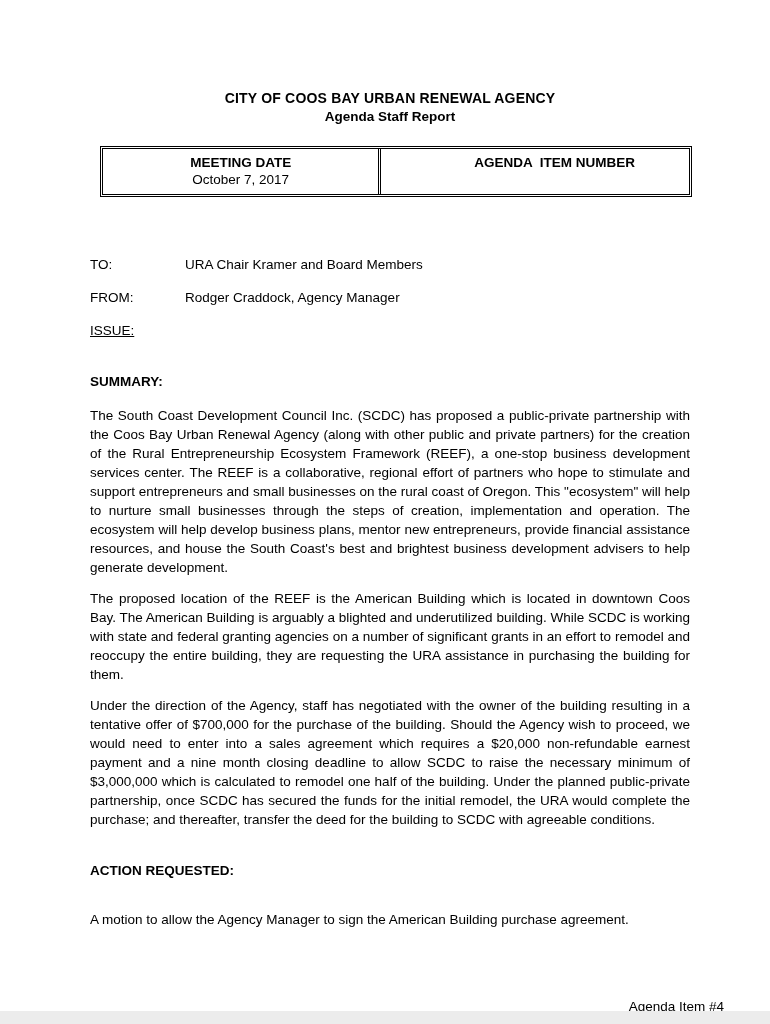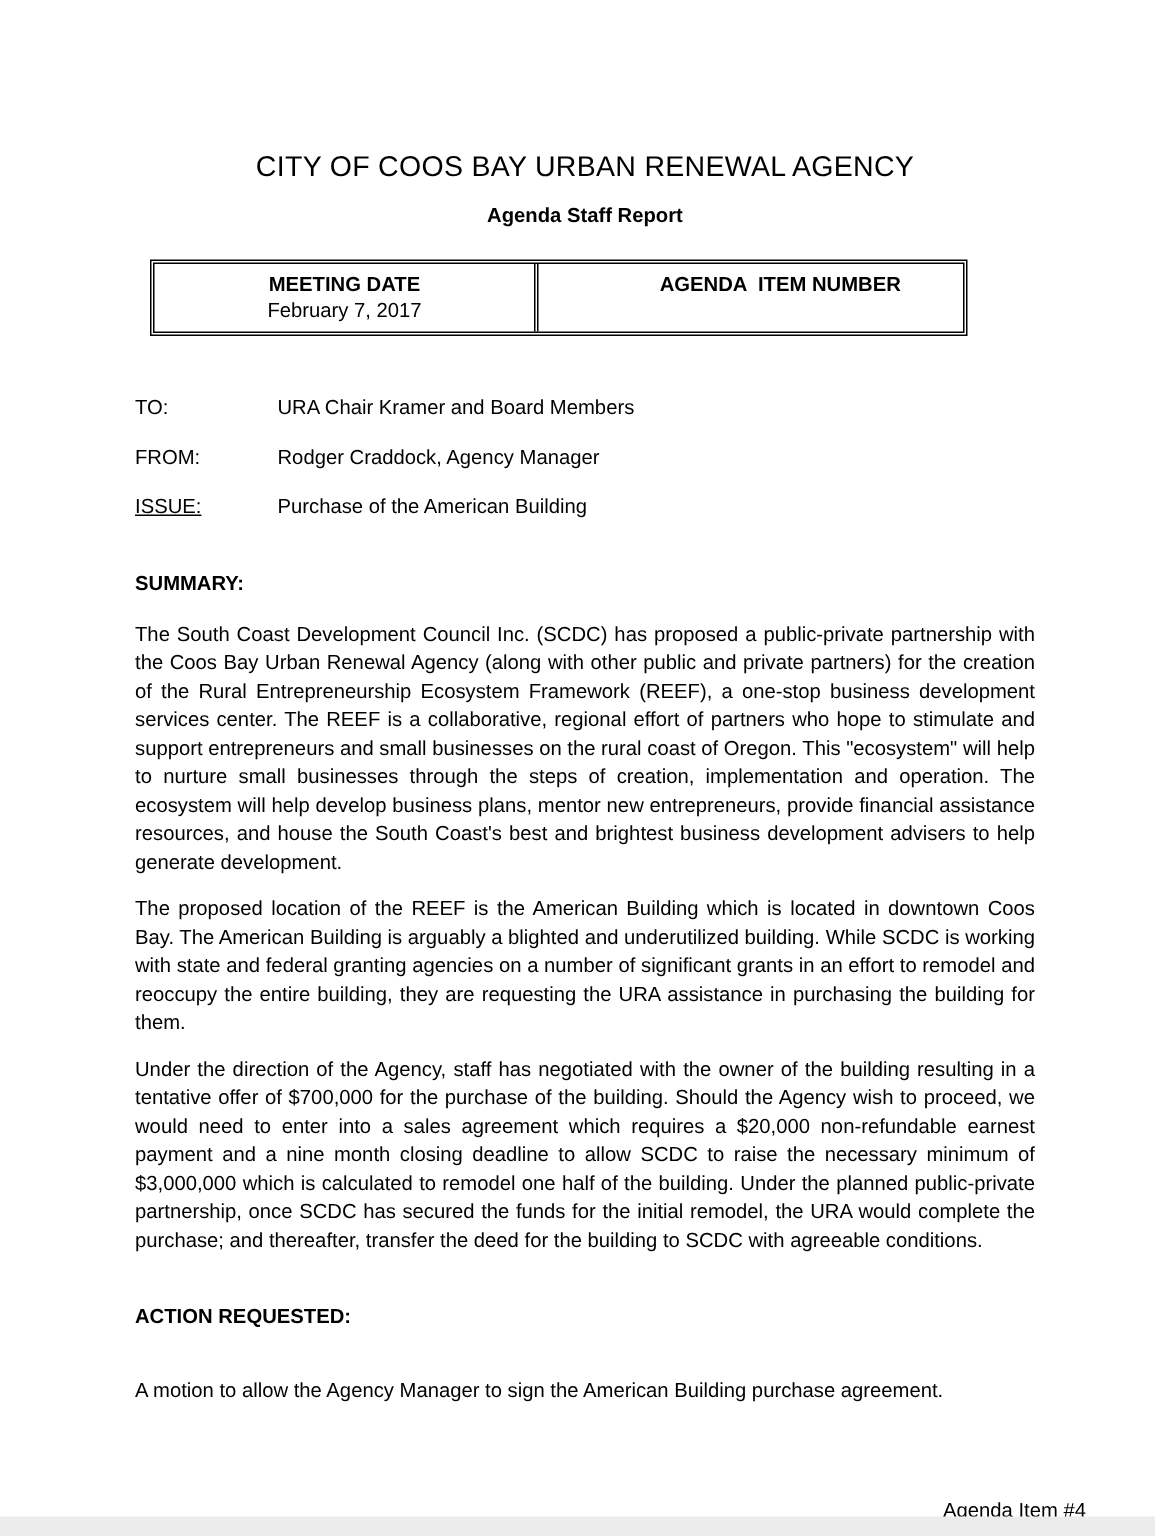--- a/index.html
+++ b/index.html
@@ -14,58 +14,58 @@
     width: 770px;
     height: 1024px;
     background: #ffffff;
     overflow: hidden;
     box-sizing: border-box;
   }
   .content {
     padding: 88px 80px 0 90px;
   }
   .doc-title {
-    font-size: 19px;
-    font-weight: normal;
+    font-size: 14px;
+    font-weight: bold;
     text-align: center;
-    margin: 13px;
+    margin: 2px;
     letter-spacing: 0.2px;
   }
   .doc-subtitle {
     font-size: 13.5px;
     font-weight: bold;
     text-align: center;
     margin: 3px 0 5px 0;
   }
   .meeting-table {
     display: flex;
     border: 3px double #000;
     margin: 22px 0 0 10px;
-    width: 545px;
+    width: 592px;
     box-sizing: border-box;
   }
   .mt-cell {
     box-sizing: border-box;
     padding: 5px 4px 6px 4px;
     text-align: center;
   }
   .mt-cell-left { width: 47%; }
   .mt-cell-right { width: 53%; border-left: 3px double #000; padding-left: 43px; }
   .mt-label {
     font-weight: bold;
     font-size: 13.5px;
     line-height: 17px;
     white-space: pre-wrap;
   }
   .mt-value {
     font-size: 13.5px;
     line-height: 17px;
   }
   .fields {
-    margin-top: 38px;
+    margin-top: 58px;
     font-size: 13.5px;
   }
   .field-row {
     display: flex;
     line-height: 19px;
     margin-bottom: 14px;
   }
   .field-label { flex: 0 0 95px; }
   .field-label.underlined { text-decoration: underline; }
   .section-heading {
@@ -104,39 +104,38 @@
 
 <div class="page">
   <div class="content">
 
     <h1 class="doc-title">CITY OF COOS BAY URBAN RENEWAL AGENCY</h1>
     <h2 class="doc-subtitle">Agenda Staff Report</h2>
 
     <div class="meeting-table">
       <div class="mt-cell mt-cell-left">
         <div class="mt-label">MEETING DATE</div>
-        <div class="mt-value">February 7, 2017</div>
+        <div class="mt-value">October 7, 2017</div>
       </div>
       <div class="mt-cell mt-cell-right">
         <div class="mt-label">AGENDA  ITEM NUMBER</div>
       </div>
     </div>
 
     <div class="fields">
       <div class="field-row">
         <span class="field-label">TO:</span>
         <span class="field-value">URA Chair Kramer and Board Members</span>
       </div>
       <div class="field-row">
         <span class="field-label">FROM:</span>
         <span class="field-value">Rodger Craddock, Agency Manager</span>
       </div>
       <div class="field-row">
         <span class="field-label underlined">ISSUE:</span>
-        <span class="field-value">Purchase of the American Building</span>
       </div>
     </div>
 
     <div class="section">
       <div class="section-heading">SUMMARY:</div>
       <p class="body-text">The South Coast Development Council Inc. (SCDC) has proposed a public-private partnership with the Coos Bay Urban Renewal Agency (along with other public and private partners) for the creation of the Rural Entrepreneurship Ecosystem Framework (REEF), a one-stop business development services center.  The REEF is a collaborative, regional effort of partners who hope to stimulate and support entrepreneurs and small businesses on the rural coast of Oregon. This "ecosystem" will help to nurture small businesses through the steps of creation, implementation and operation. The ecosystem will help develop business plans, mentor new entrepreneurs, provide financial assistance resources, and house the South Coast's best and brightest business development advisers to help generate development.</p>
       <p class="body-text">The proposed location of the REEF is the American Building which is located in downtown Coos Bay.  The American Building is arguably a blighted and underutilized building.  While SCDC is working with state and federal granting agencies on a number of significant grants in an effort to remodel and reoccupy the entire building, they are requesting the URA assistance in purchasing the building for them.</p>
       <p class="body-text">Under the direction of the Agency, staff has negotiated with the owner of the building resulting in a tentative offer of $700,000 for the purchase of the building.  Should the Agency wish to proceed, we would need to enter into a sales agreement which requires a $20,000 non-refundable earnest payment and a nine month closing deadline to allow SCDC to raise the necessary minimum of $3,000,000 which is calculated to remodel one half of the building.  Under the planned public-private partnership, once SCDC has  secured the funds for the initial remodel, the URA would complete the purchase; and thereafter, transfer the deed for the building to SCDC with agreeable conditions.</p>
     </div>
 

